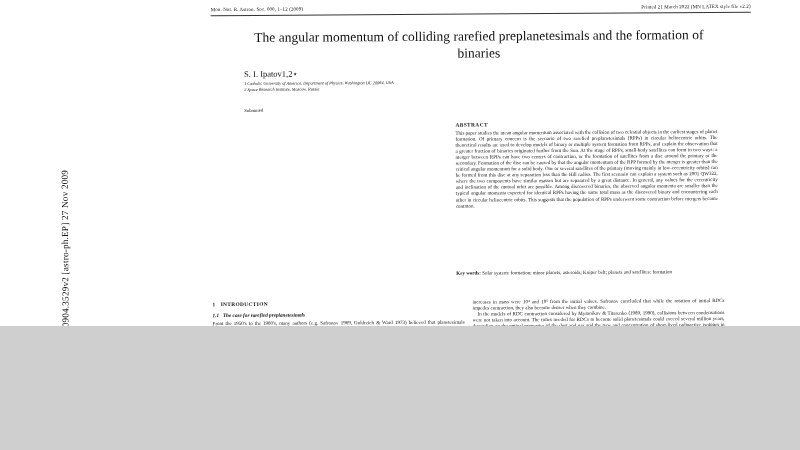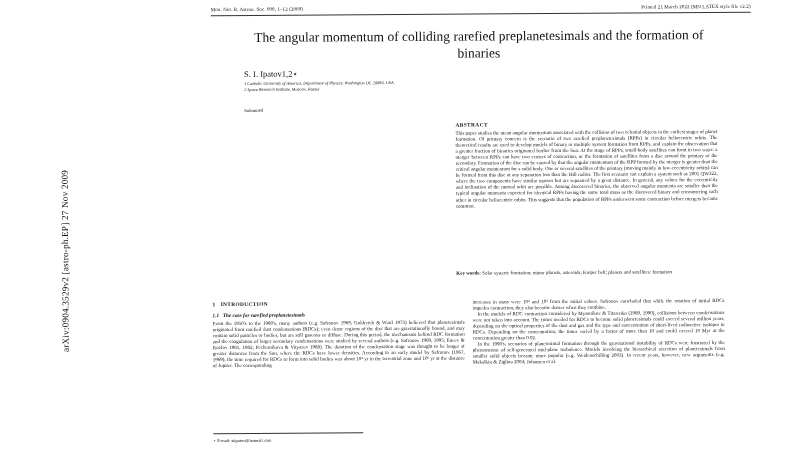--- a/index.html
+++ b/index.html
@@ -11,21 +11,21 @@
     width: 800px;
     height: 450px;
     overflow: hidden;
     font-family: "Liberation Serif", serif;
   }
   .page {
     position: absolute;
     left: 0;
     top: 0;
     width: 800px;
-    height: 450px;
+    height: 326px;
     background: #ffffff;
     overflow: hidden;
   }
   
   .sheet {
     position: absolute;
     left: 0px;
     top: 0px;
     width: 800px;
     height: 450px;

